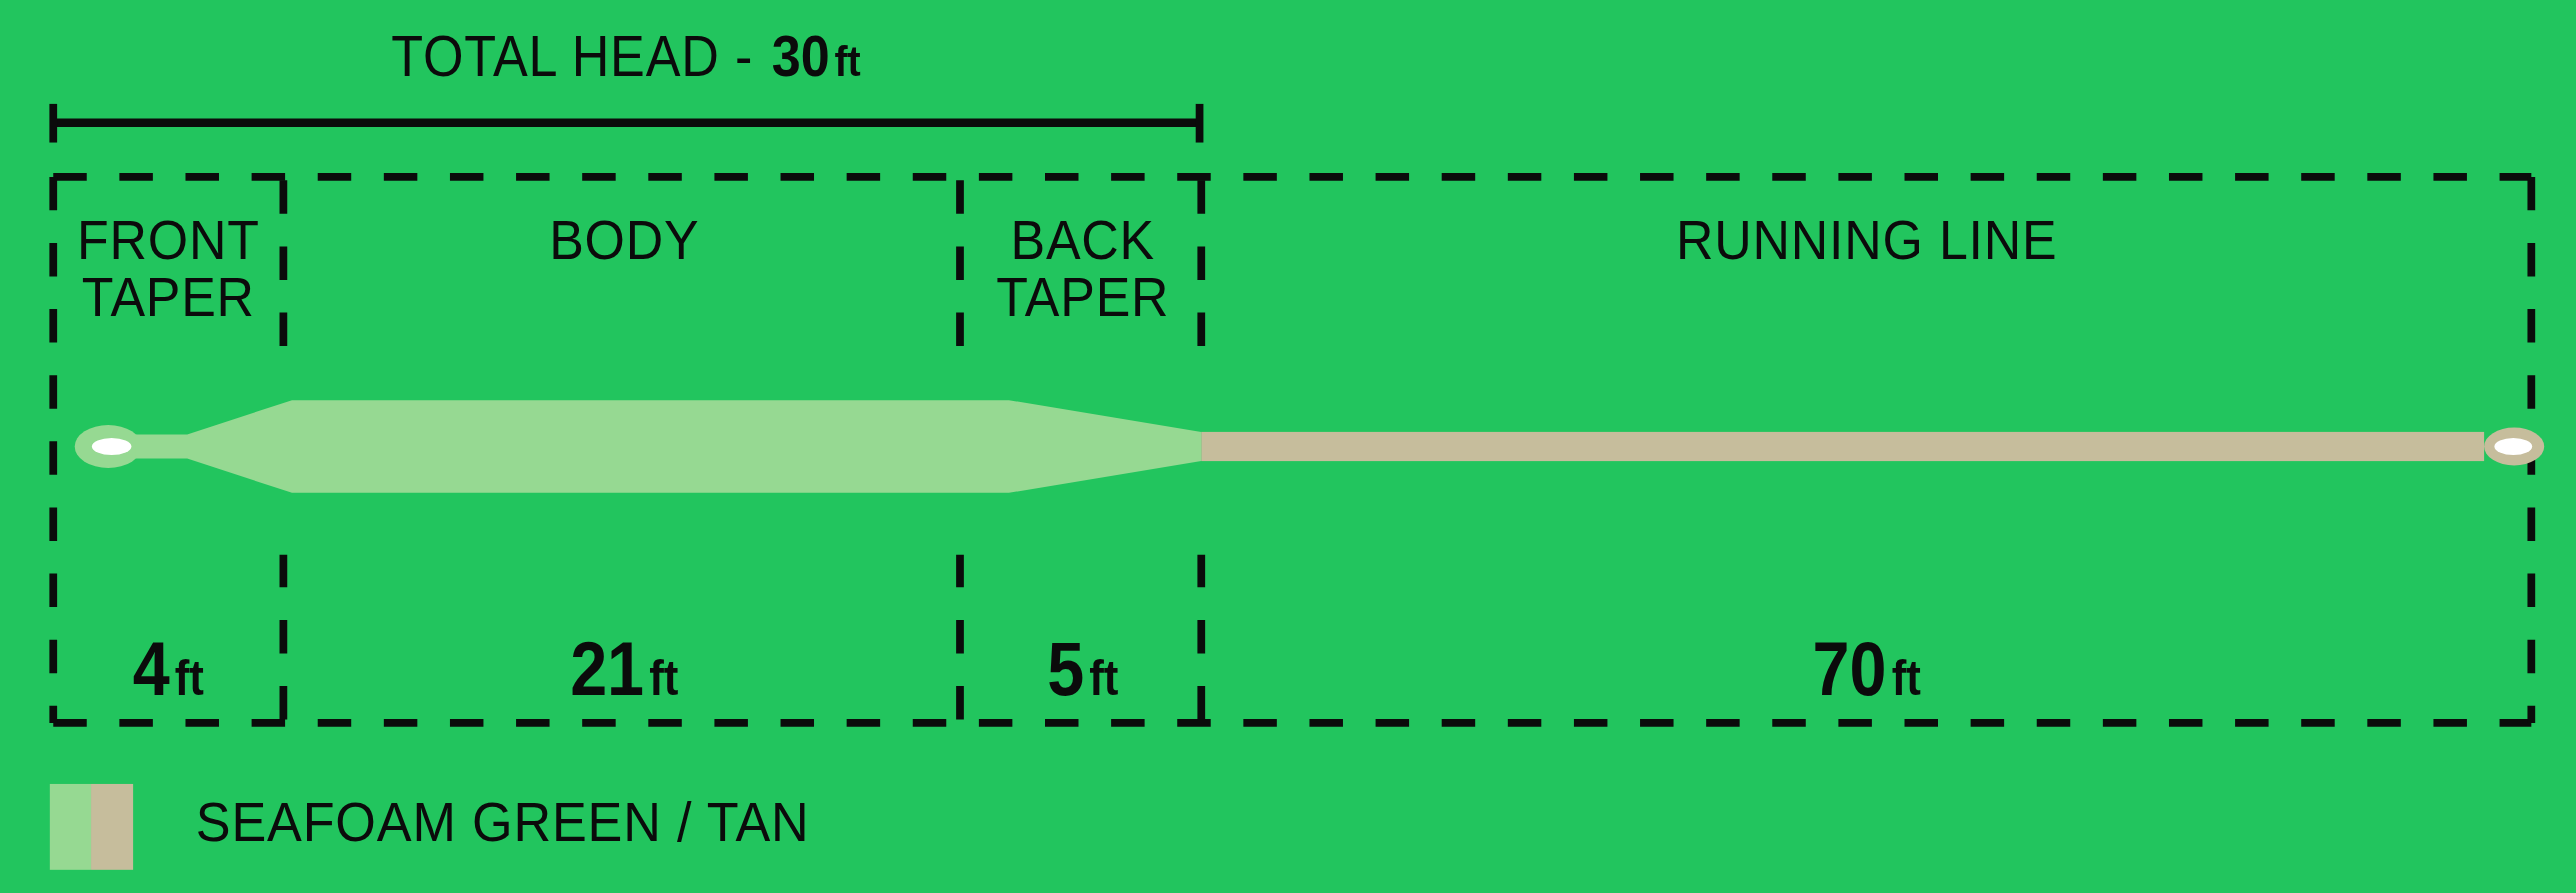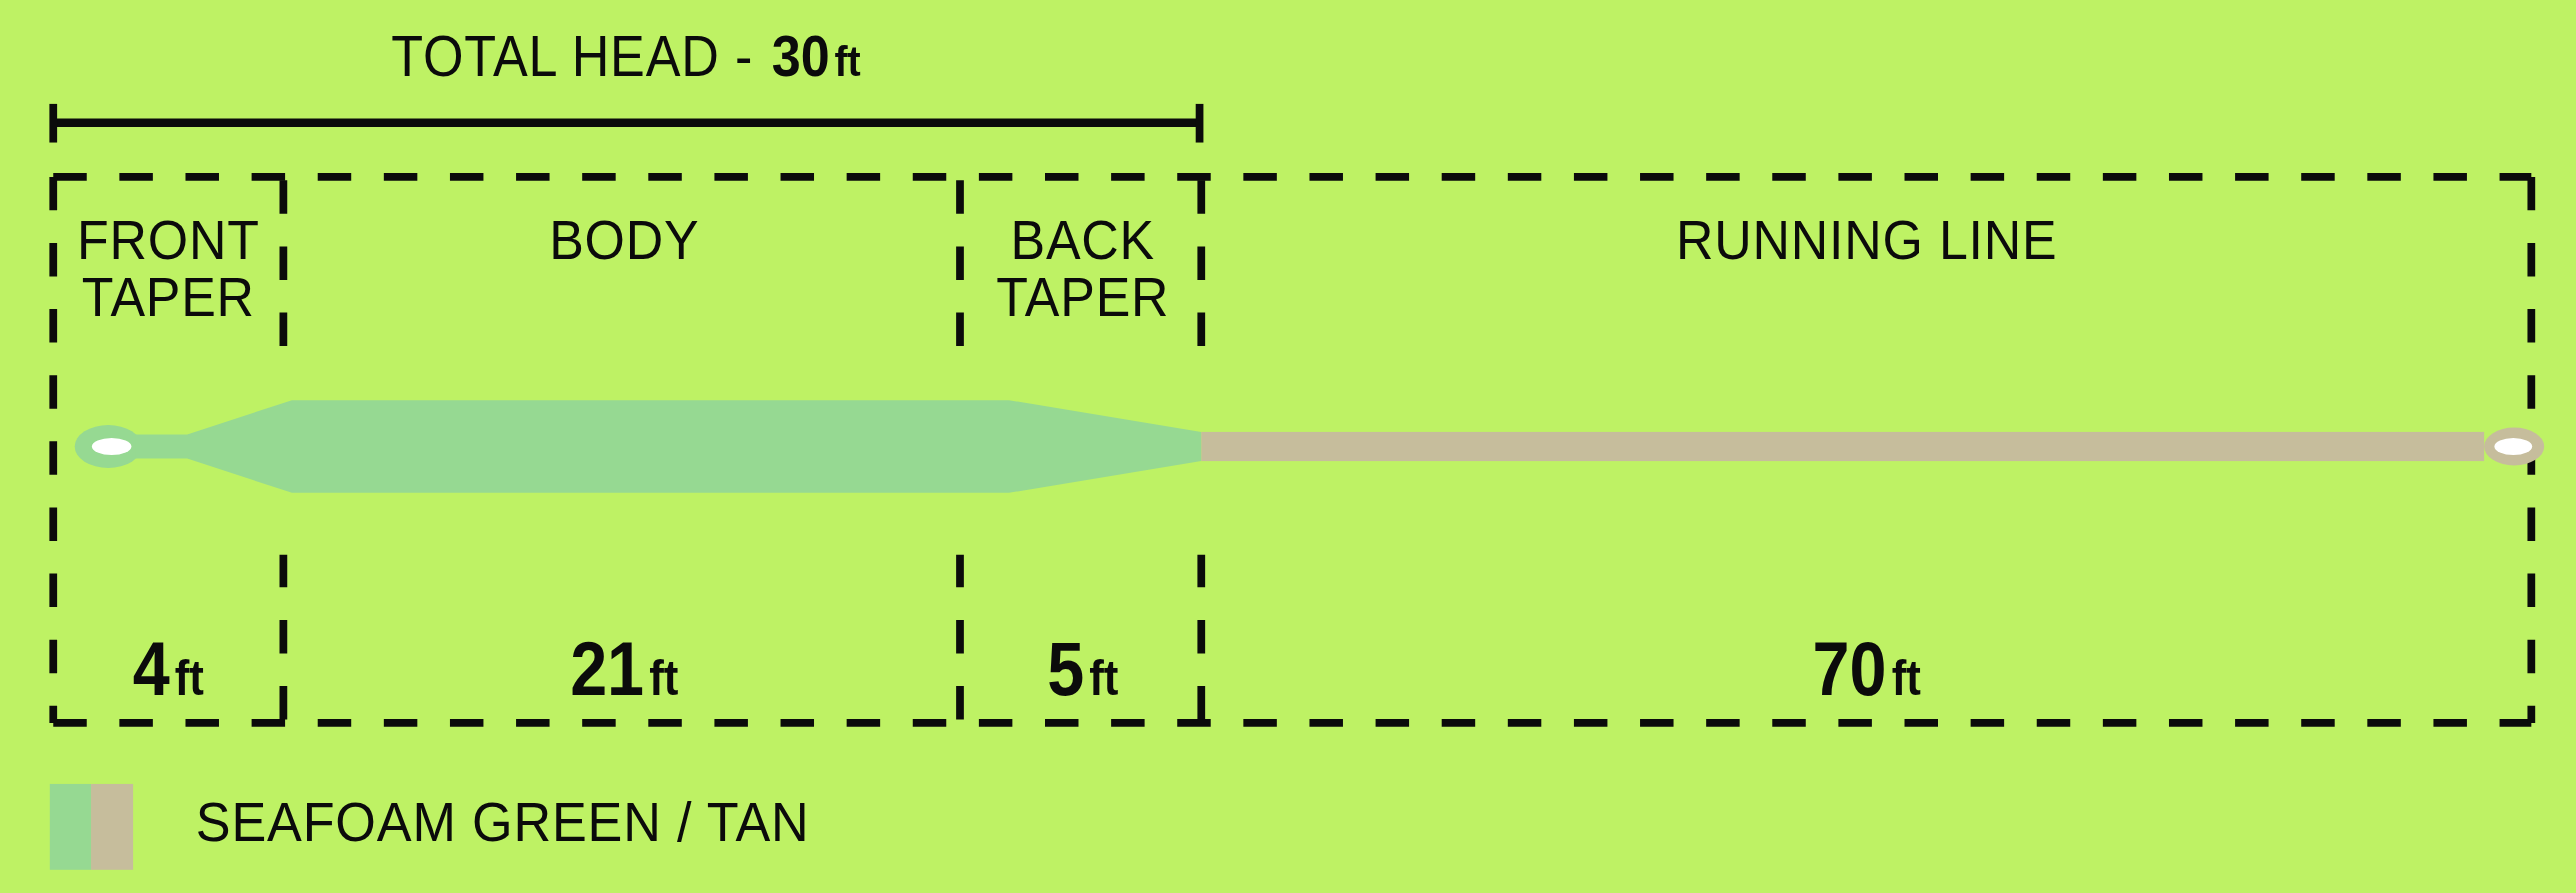--- a/index.html
+++ b/index.html
@@ -4,21 +4,21 @@
 <style>
   html, body {
     margin: 0;
     padding: 0;
     background: #ffffff;
   }
   .stage {
     position: relative;
     width: 2576px;
     height: 893px;
-    background: #bef264;
+    background: #22c55e;
     overflow: hidden;
   }
   svg { display: block; }
 
   
   text {
     font-family: "Liberation Sans", sans-serif;
     fill: #0b0b0b;
   }
   .title-text { font-size: 66px; font-weight: 400; letter-spacing: 1px; }

